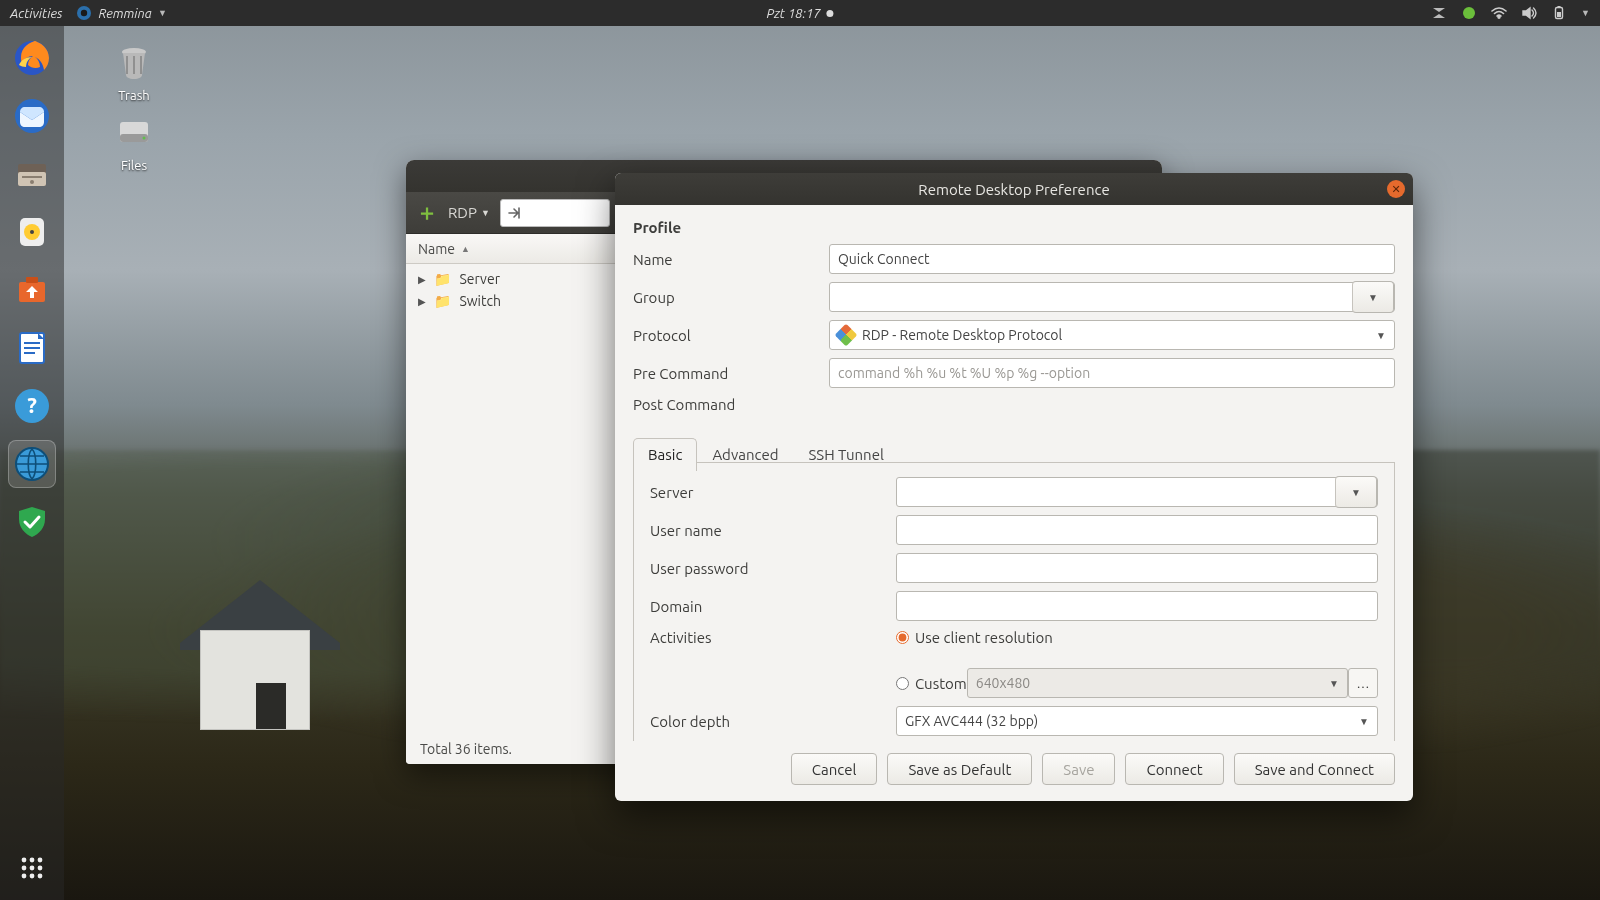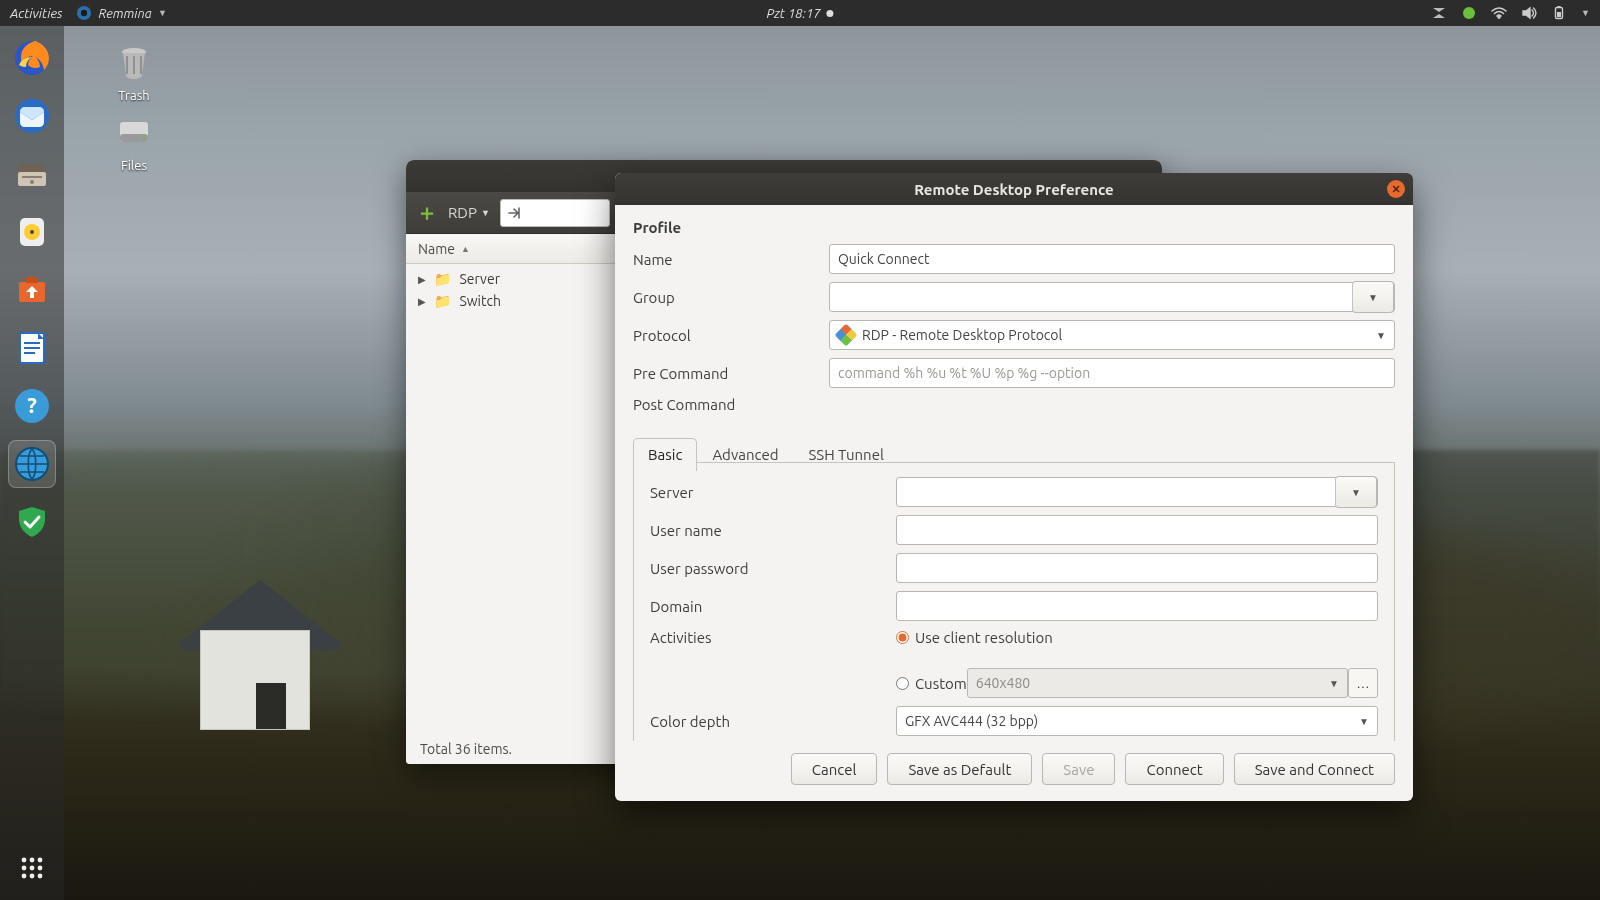--- a/index.html
+++ b/index.html
@@ -97,21 +97,21 @@
 }
 
 
 .dialog {
   position:absolute; left:615px; top:173px; width:798px; height:628px;
   background:#f4f3f1; border-radius:6px; box-shadow:0 14px 36px rgba(0,0,0,.55);
   display:flex; flex-direction:column;
 }
 .dialog .titlebar {
   height:32px; background:linear-gradient(#3e3d39,#34332f); color:#e7e6e2;
-  display:flex; align-items:center; justify-content:center; font-size:15px; font-weight:700;
+  display:flex; align-items:center; justify-content:center; font-size:15px; font-weight:400;
   border-radius:6px 6px 0 0; position:relative;
 }
 .dialog .titlebar .close {
   position:absolute; right:8px; top:7px; width:18px; height:18px; border-radius:50%;
   background:#e56a2d; color:#5a2408; display:flex; align-items:center; justify-content:center; font-size:11px;
 }
 .dialog .body { flex:1; padding:14px 18px 0 18px; overflow:hidden; font-size:15px; color:#3d3d3b; }
 .section-title { font-weight:700; margin-bottom:8px; }
 .formrow { display:flex; align-items:center; margin-bottom:8px; }
 .formrow .label { width:196px; flex:none; }

